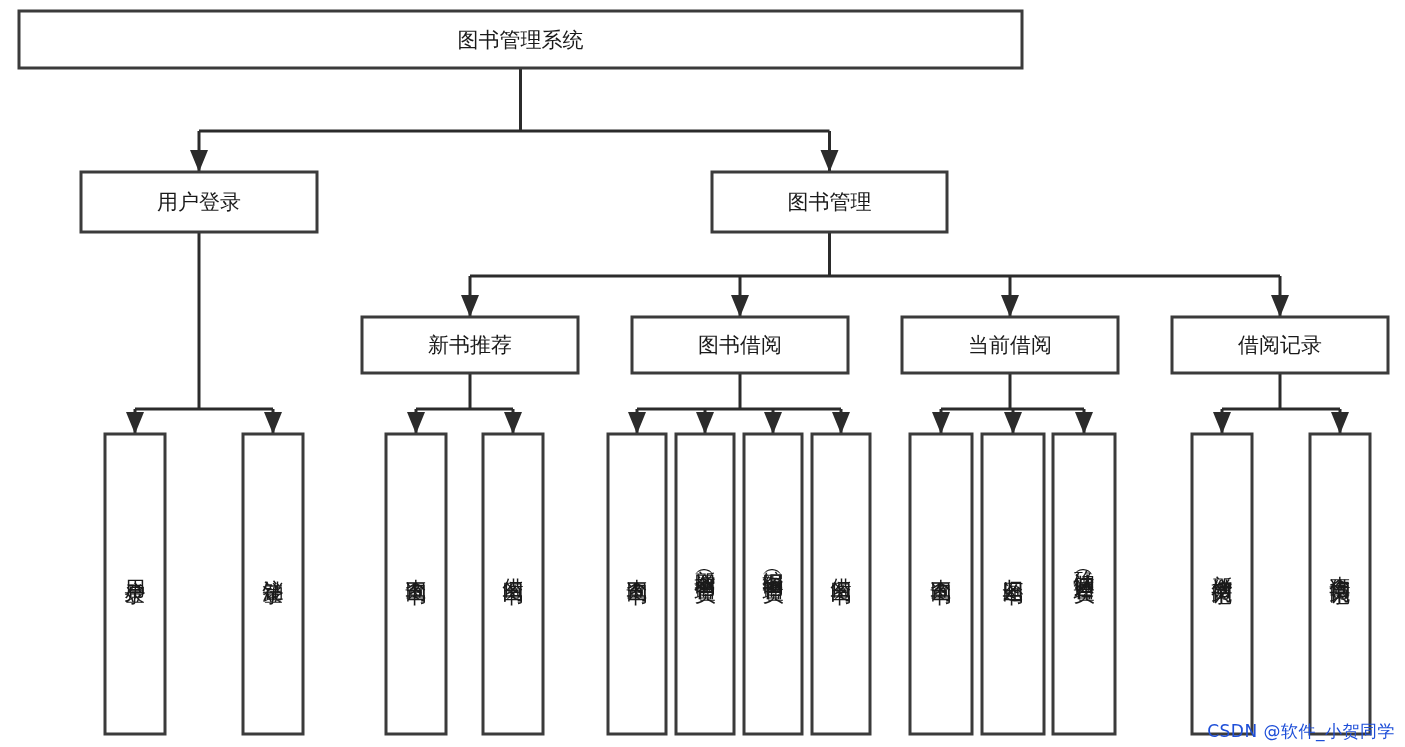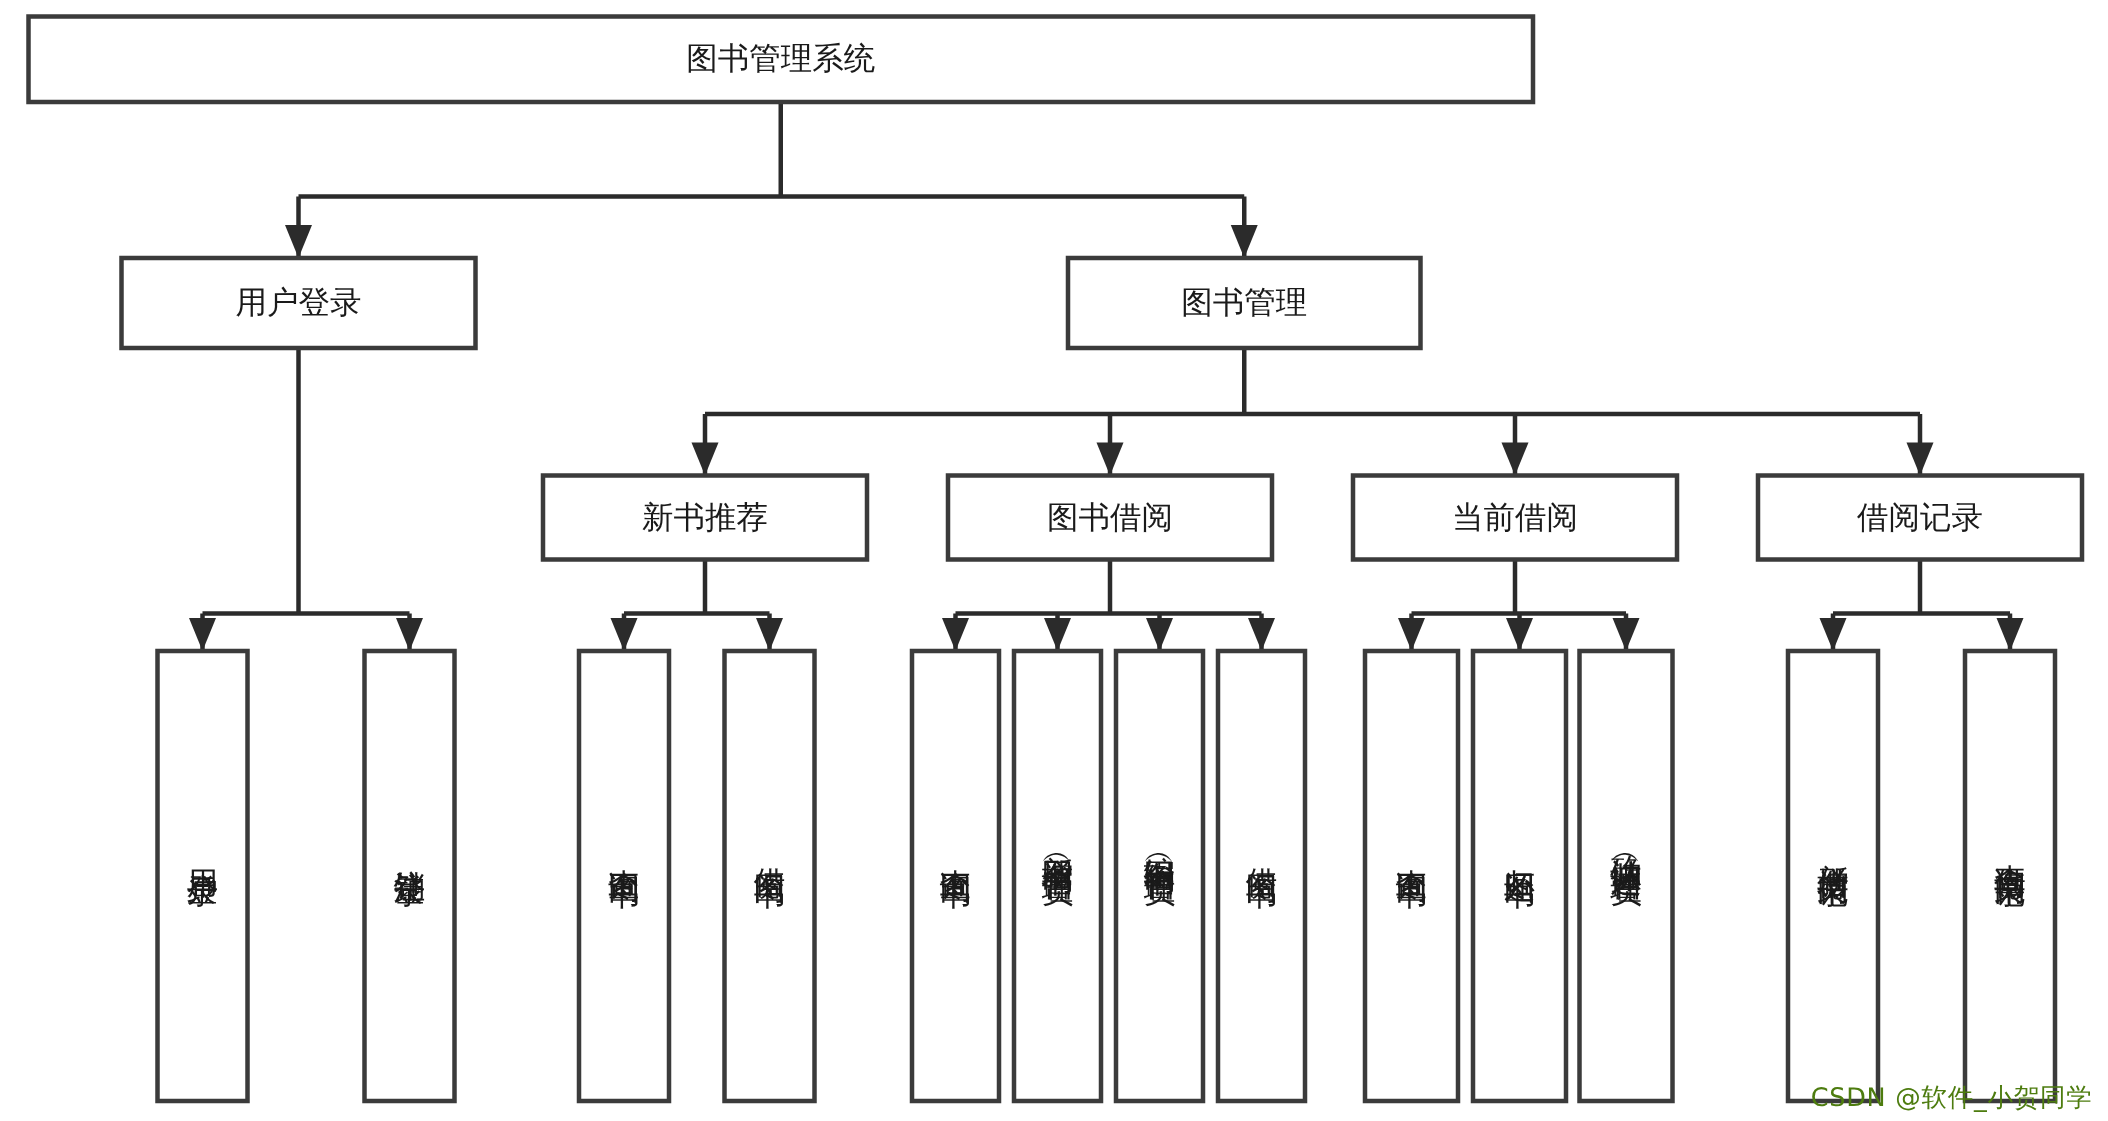--- a/index.html
+++ b/index.html
@@ -56,21 +56,21 @@
   .arrow-head {
     fill: #2b2b2b;
     stroke: none;
   }
   .watermark-text {
     position: absolute;
     right: 10px;
     bottom: 4px;
     font-family: "DejaVu Sans", "Liberation Sans", sans-serif;
     font-size: 17px;
-    color: #4d7c0f;
+    color: #1d4ed8;
     letter-spacing: 0.5px;
     white-space: nowrap;
     user-select: none;
   }
 </style>
 </head>
 <body>
 
 <div id="diagram-root">
   <svg class="diagram-canvas" viewBox="0 0 1405 747">

